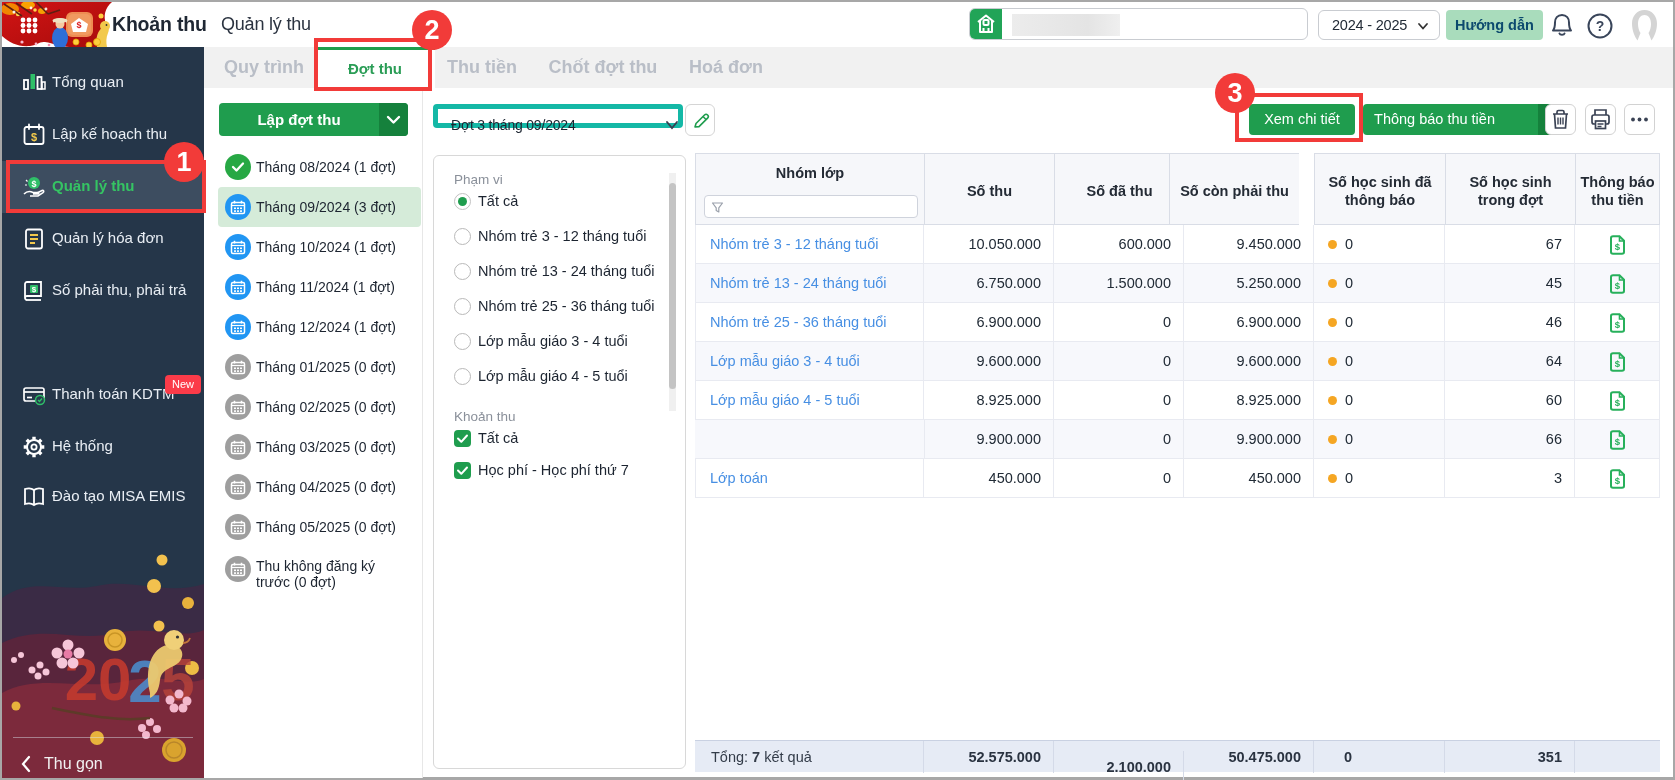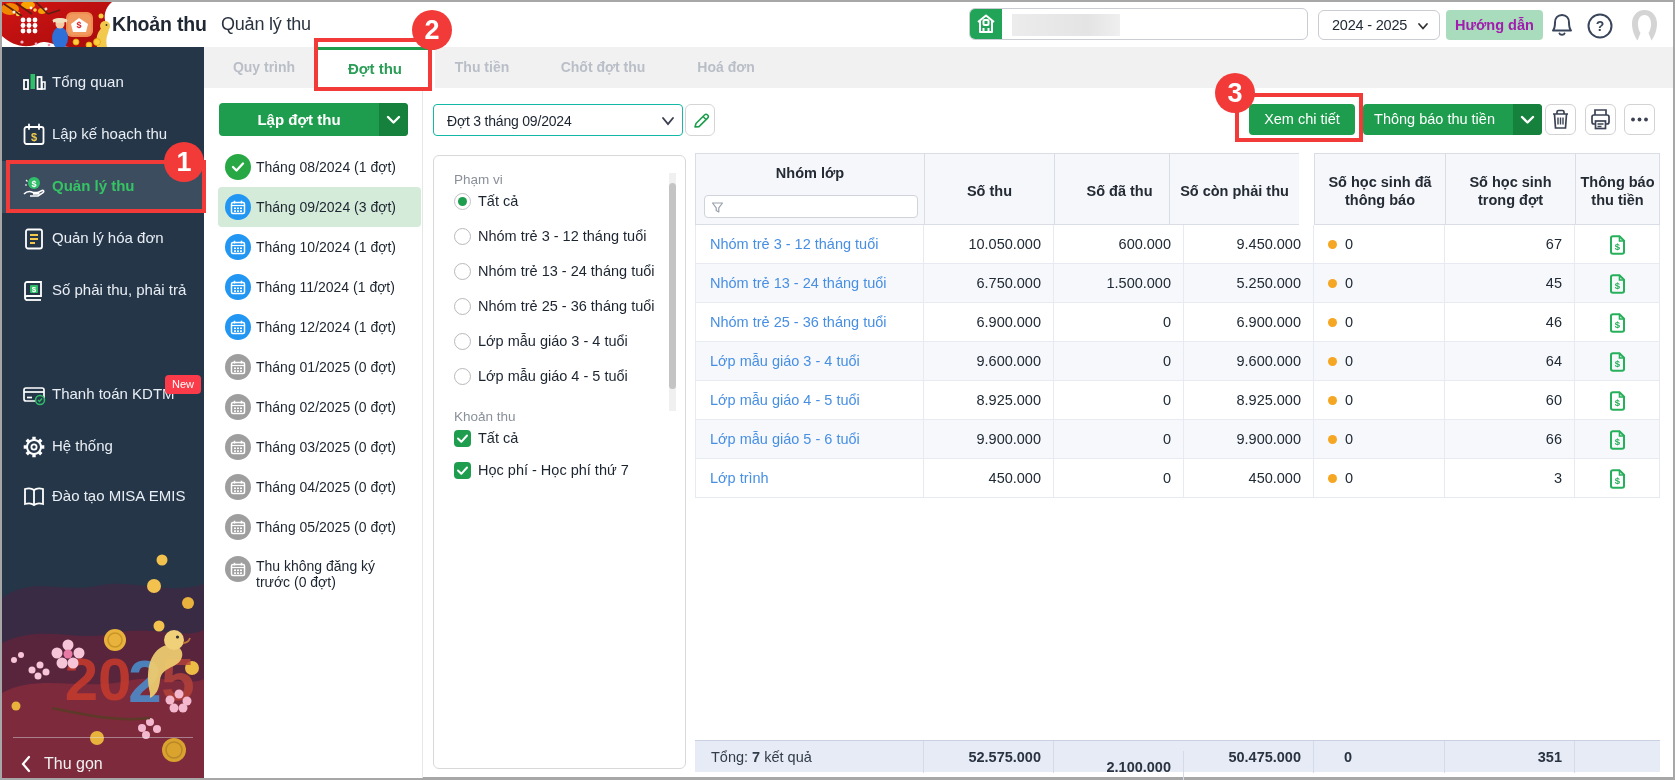--- a/index.html
+++ b/index.html
@@ -8,72 +8,72 @@
 
 
 #hdr { position:absolute; left:0; top:0; width:1671px; height:45px; background:#fff; }
 #banner { position:absolute; left:0; top:0; width:110px; height:45px; overflow:hidden; }
 #title1 { position:absolute; left:110px; top:11px; font-size:19.5px; font-weight:bold; color:#1f2733; letter-spacing:-0.2px; }
 #title2 { position:absolute; left:219px; top:12px; font-size:18px; color:#2b3340; letter-spacing:-0.2px; }
 #searchbox { position:absolute; left:967px; top:6px; width:339px; height:32px; border:1px solid #c9ccd1; border-radius:6px; background:#fff; }
 #homebtn { position:absolute; left:0px; top:0px; width:32px; height:30px; background:#21a457; border-radius:5px 0 0 5px; }
 #redact { position:absolute; left:42px; top:5px; width:108px; height:22px; background:linear-gradient(90deg,#ececec,#e4e4e4 70%,#efefef); }
 #yearsel { position:absolute; left:1316px; top:8px; width:122px; height:30px; border:1px solid #c9ccd1; border-radius:6px; background:#fff; font-size:14.5px; color:#222b36; line-height:28px; padding-left:13px; letter-spacing:-0.2px; }
-#huongdan { position:absolute; left:1444px; top:8px; width:97px; height:30px; background:#a9dcbc; border-radius:4px; color:#a21caf; font-weight:bold; font-size:14.5px; text-align:center; line-height:30px; }
+#huongdan { position:absolute; left:1444px; top:8px; width:97px; height:30px; background:#a9dcbc; border-radius:4px; color:#0c4a6e; font-weight:bold; font-size:14.5px; text-align:center; line-height:30px; }
 
 
 #side { position:absolute; left:0; top:45px; width:202px; height:731px; background:#253649; overflow:hidden; }
 #sidedeco { position:absolute; left:0; bottom:0; width:234px; height:230px; }
 .mitem { position:absolute; left:0; width:202px; height:52px; }
 .mico { position:absolute; left:19px; top:13px; width:26px; height:26px; }
 .mtxt { position:absolute; left:50px; top:16px; font-size:15px; color:#e9eef4; white-space:nowrap; }
 .mactive { background:#3d4d60; }
 .mactive .mtxt { color:#35c463; font-weight:bold; }
 #newbadge { position:absolute; left:163px; top:6px; width:36px; height:19px; background:#fb3b49; border-radius:4px; color:#fff; font-size:11px; text-align:center; line-height:19px; }
 #collapse { position:absolute; left:0; top:703px; width:202px; height:33px; color:#f2f2f2; font-size:16px; }
 #collapseline { position:absolute; left:11px; top:690px; width:180px; height:1px; background:rgba(220,230,240,0.45); }
 
 
 #tabbar { position:absolute; left:202px; top:45px; width:1469px; height:41px; background:#f1f1f1; }
-.tab { position:absolute; top:0; height:41px; line-height:41px; font-size:14px; font-weight:bold; color:#b9bec7; text-align:center; }
+.tab { position:absolute; top:0; height:41px; line-height:41px; font-size:18px; font-weight:bold; color:#b9bec7; text-align:center; }
 #tabactive { position:absolute; left:111px; top:0px; width:120px; height:41px; background:#fff; border-top:3px solid #1e9d4c; color:#2a9d56; font-weight:bold; font-size:15px; text-align:center; line-height:37px; }
 
 
 #monthpanel { position:absolute; left:202px; top:86px; width:219px; height:690px; background:#fff; border-right:1px solid #e7e7e7; }
 #lapbtn { position:absolute; left:15px; top:15px; width:189px; height:33px; border-radius:4px; background:#1f9d4e; color:#fff; font-weight:bold; font-size:15px; }
 #lapbtn .lbl { position:absolute; left:0; top:0; width:160px; text-align:center; line-height:33px; }
 #lapbtn .dd { position:absolute; right:0; top:0; width:29px; height:33px; background:#15813c; border-radius:0 4px 4px 0; }
 .mrow { position:absolute; left:14px; width:203px; height:40px; }
 .mrow.sel { background:#d5ebd9; border-radius:4px; width:203px; left:14px; }
 .mcirc { position:absolute; left:7px; top:7px; width:26px; height:26px; border-radius:50%; }
 .mlabel { position:absolute; left:38px; top:12px; font-size:14px; color:#1c2430; white-space:nowrap; }
 .cgreen { background:#27a844; }
 .cblue { background:#2196f3; }
 .cgray { background:#9e9e9e; }
 
 
-#selctl { position:absolute; left:431px; top:102px; width:250px; height:32px; border:1px solid #14b8a6; border-radius:4px; background:#fff; }
+#selctl { position:absolute; left:431px; top:102px; width:250px; height:24px; border:5px solid #14b8a6; border-radius:4px; background:#fff; }
 #selctl .txt { position:absolute; left:13px; top:8px; font-size:14px; color:#1c2430; letter-spacing:-0.2px; }
 #editbtn { position:absolute; left:683px; top:102px; width:30px; height:32px; border:1px solid #d5d5d5; border-radius:6px; background:#fff; }
 
 
 #filterpanel { position:absolute; left:431px; top:153px; width:253px; height:614px; border:1px solid #d8d8d8; border-radius:6px; background:#fff; }
 .flabel { position:absolute; left:20px; font-size:13.5px; color:#8a909a; }
 .frow { position:absolute; left:20px; height:20px; white-space:nowrap; }
 .radio { position:absolute; left:0; top:1px; width:17px; height:17px; border:1px solid #b9b9b9; border-radius:50%; background:#fff; }
 .radio.on { border-color:#c2c2c2; }
 .radio.on::after { content:""; position:absolute; left:3px; top:3px; width:9px; height:9px; border-radius:50%; background:#1f9d4e; }
 .fr-txt { position:absolute; left:24px; top:1px; font-size:14.5px; color:#1c2430; }
 .chk { position:absolute; left:0; top:1px; width:17px; height:17px; background:#1f9d4e; border-radius:4px; }
 #fscroll { position:absolute; left:235px; top:17px; width:7px; height:238px; background:#f0f0f0; }
 #fthumb { position:absolute; left:235px; top:27px; width:7px; height:206px; background:#c4c4c4; border-radius:4px; }
 
 
 #btn-xem { position:absolute; left:1247px; top:102px; width:106px; height:31px; background:#1f9d4e; border-radius:4px; color:#fff; font-size:14.5px; text-align:center; line-height:31px; }
-#btn-tb { position:absolute; left:1361px; top:102px; width:179px; height:31px; background:#1f9d4e; border-radius:4px; color:#fff; font-size:14.5px; }
+#btn-tb { position:absolute; left:1361px; top:102px; width:204px; height:31px; background:#1f9d4e; border-radius:4px; color:#fff; font-size:14.5px; }
 #btn-tb .lbl { position:absolute; left:0; top:0; width:143px; text-align:center; line-height:31px; }
 #btn-tb .dd { position:absolute; right:0; top:0; width:29px; height:31px; background:#15813c; border-radius:0 4px 4px 0; }
 .icobtn { position:absolute; top:102px; width:31px; height:31px; border:1px solid #d2d2d2; border-radius:6px; background:#fff; }
 
 
 #tbl { position:absolute; left:693px; top:151px; width:965px; }
 #tbl .hdr { position:absolute; top:0; height:72px; background:#f6f7fa; border:1px solid #d9dde6; border-right:none; }
 #tbl .hdr.last { border-right:1px solid #d9dde6; }
 #tbl .hdr .ht { position:absolute; left:0; width:100%; text-align:center; font-size:14.5px; font-weight:bold; color:#242b35; line-height:18px; }
 #finput { position:absolute; left:8px; top:41px; width:214px; height:23px; border:1px solid #cfd3dc; border-radius:4px; background:#fff; }
@@ -781,23 +781,20 @@
         </div>
       <div class="c" style="left:880px; width:85px;">
           <svg style="position:absolute;left:34px;top:10px" width="17" height="20" viewBox="0 0 17 20">
             <path d="M2,3 C2,2 3,1.2 4,1.2 L10.5,1.2 L15,5.7 L15,17 C15,18 14,18.8 13,18.8 L4,18.8 C3,18.8 2,18 2,17 Z" fill="none" stroke="#27b05b" stroke-width="2"></path>
             <path d="M10.5,1.8 L10.5,6 L14.6,6" fill="none" stroke="#27b05b" stroke-width="1.6"></path>
             <text x="8.5" y="14.5" text-anchor="middle" font-size="9.5" font-weight="bold" fill="#27b05b">$</text>
           </svg>
         </div>
     </div>
     <div class="trow" style="left:0; top:267px; width:965px; background:#f7f8fc;">
-      <div class="c" style="left:0; width:229px;">
-          <span class="lnk">Lớp mẫu giáo 5 - 6 tuổi</span>
-        </div>
       <div class="c" style="left:229px; width:130px;">
           <span class="num">9.900.000</span>
         </div>
       <div class="c" style="left:359px; width:130px;">
           <span class="num">0</span>
         </div>
       <div class="c" style="left:489px; width:130px;">
           <span class="num">9.900.000</span>
         </div>
       <div class="c" style="left:619px; width:131px;">
@@ -810,21 +807,21 @@
       <div class="c" style="left:880px; width:85px;">
           <svg style="position:absolute;left:34px;top:10px" width="17" height="20" viewBox="0 0 17 20">
             <path d="M2,3 C2,2 3,1.2 4,1.2 L10.5,1.2 L15,5.7 L15,17 C15,18 14,18.8 13,18.8 L4,18.8 C3,18.8 2,18 2,17 Z" fill="none" stroke="#27b05b" stroke-width="2"></path>
             <path d="M10.5,1.8 L10.5,6 L14.6,6" fill="none" stroke="#27b05b" stroke-width="1.6"></path>
             <text x="8.5" y="14.5" text-anchor="middle" font-size="9.5" font-weight="bold" fill="#27b05b">$</text>
           </svg>
         </div>
     </div>
     <div class="trow" style="left:0; top:306px; width:965px; background:#fff;">
       <div class="c" style="left:0; width:229px;">
-          <span class="lnk">Lớp trình</span>
+          <span class="lnk">Lớp toán</span>
         </div>
       <div class="c" style="left:229px; width:130px;">
           <span class="num">450.000</span>
         </div>
       <div class="c" style="left:359px; width:130px;">
           <span class="num">0</span>
         </div>
       <div class="c" style="left:489px; width:130px;">
           <span class="num">450.000</span>
         </div>

